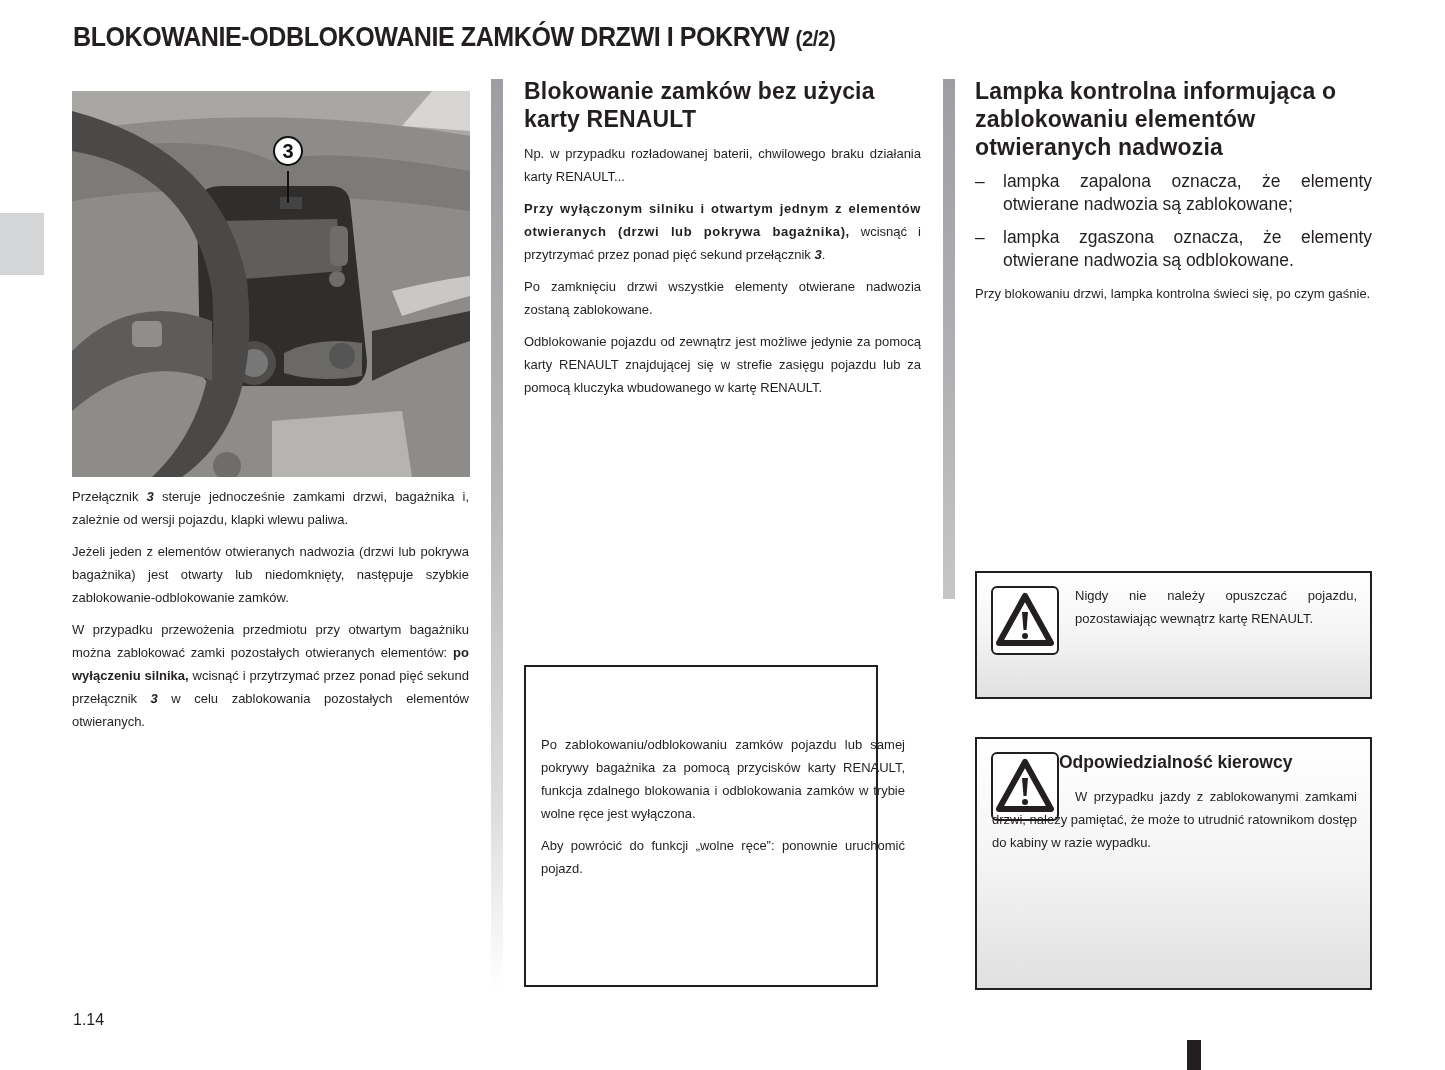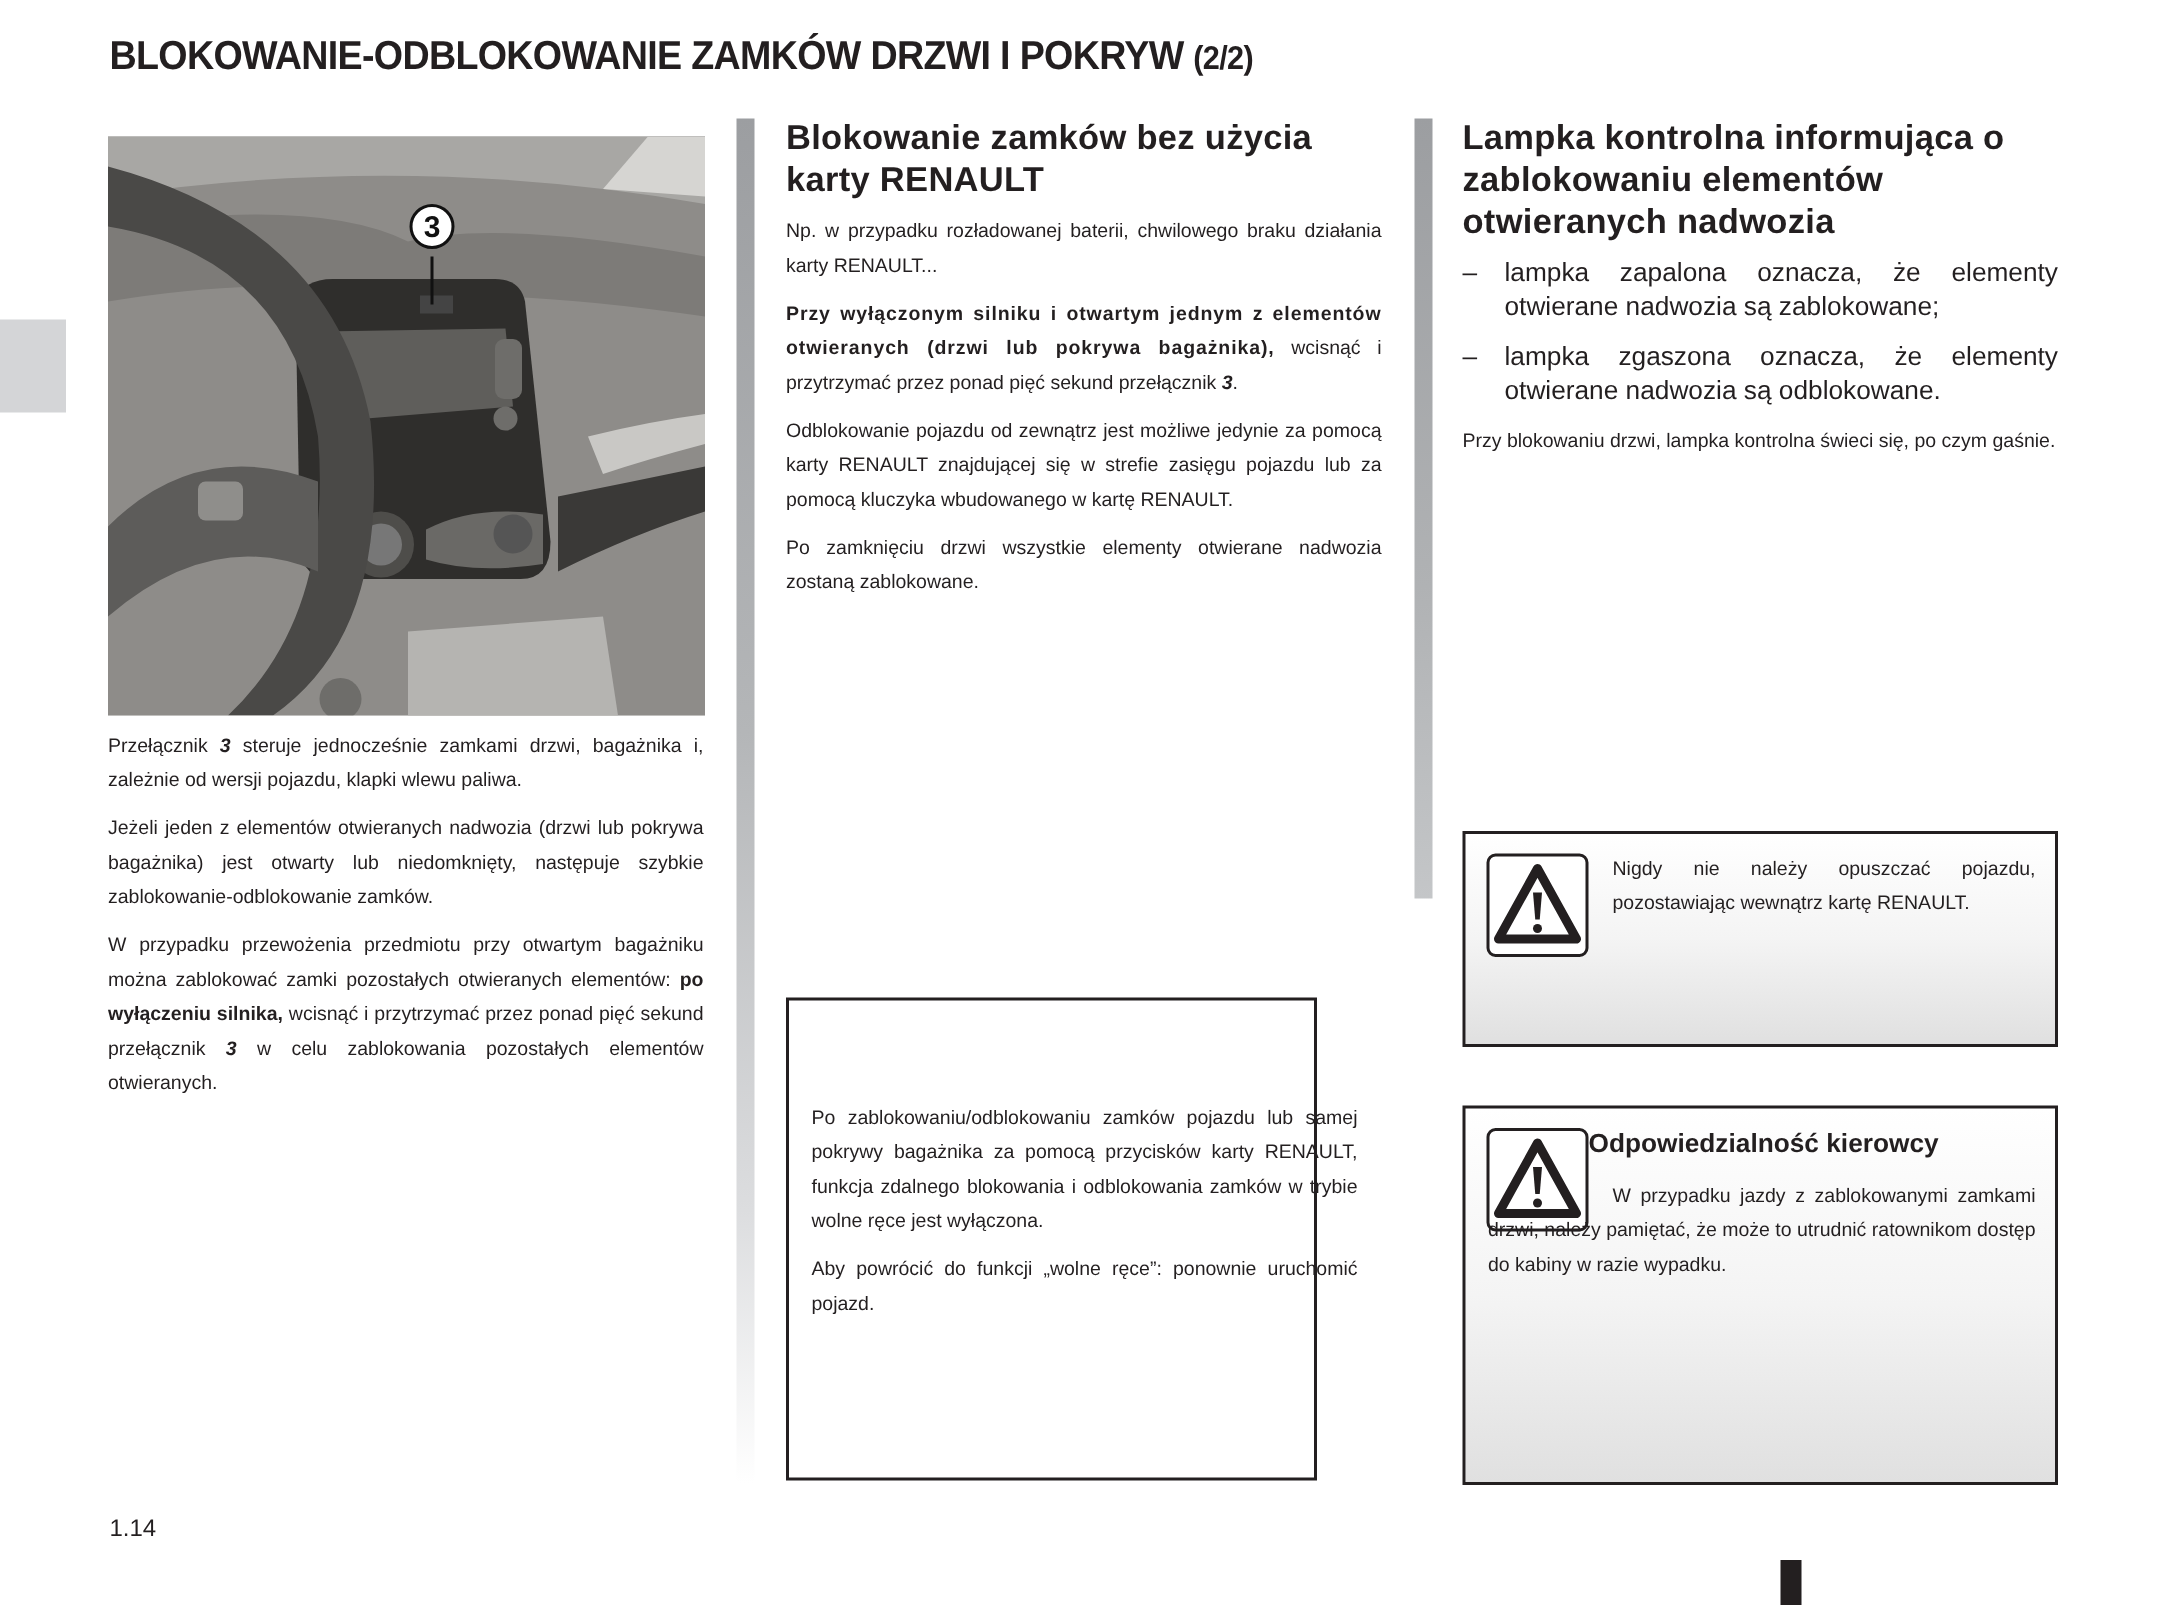--- a/index.html
+++ b/index.html
@@ -105,43 +105,43 @@
   <p class="sec">Jeżeli jeden z elementów otwieranych nadwozia (drzwi lub pokrywa bagażnika) jest otwarty lub niedomknięty, następuje szybkie zablokowanie-odblokowanie zamków.</p>
   <p class="sec"><span>W przypadku przewożenia przedmiotu przy otwartym bagażniku można zablokować zamki pozostałych otwieranych elementów: </span><span class="b">po wyłączeniu silnika,</span><span> wcisnąć i przytrzymać przez ponad pięć sekund przełącznik </span><b><i>3</i></b><span> w celu zablokowania pozostałych elementów otwieranych.</span></p>
 </div>
 
 <div class="divider" style="left:491px; height:910px;"></div>
 
 <div class="col" style="left:524px; top:77px; width:397px;">
   <h2 class="sec">Blokowanie zamków bez użycia karty RENAULT</h2>
   <p class="sec">Np. w przypadku rozładowanej baterii, chwilowego braku działania karty RENAULT...</p>
   <p class="sec"><span class="b" style="letter-spacing:0.6px">Przy wyłączonym silniku i otwartym jednym z elementów otwieranych (drzwi lub pokrywa bagażnika),</span><span> wcisnąć i przytrzymać przez ponad pięć sekund przełącznik </span><b><i>3</i></b><span>.</span></p>
+  <p class="sec">Po zamknięciu drzwi wszystkie elementy otwierane nadwozia zostaną zablokowane.</p>
   <p class="sec">Odblokowanie pojazdu od zewnątrz jest możliwe jedynie za pomocą karty RENAULT znajdującej się w strefie zasięgu pojazdu lub za pomocą kluczyka wbudowanego w kartę RENAULT.</p>
-  <p class="sec">Po zamknięciu drzwi wszystkie elementy otwierane nadwozia zostaną zablokowane.</p>
 </div>
 
 <div class="note-box">
   <div style="position:absolute; left:15px; top:66px; width:364px;">
     <p class="sec">Po zablokowaniu/odblokowaniu zamków pojazdu lub samej pokrywy bagażnika za pomocą przycisków karty RENAULT, funkcja zdalnego blokowania i odblokowania zamków w trybie wolne ręce jest wyłączona.</p>
     <p>Aby powrócić do funkcji „wolne ręce”: ponownie uruchomić pojazd.</p>
   </div>
 </div>
 
 <div class="divider" style="left:943px; height:520px; background:linear-gradient(to bottom,#9c9ea1 0%,#b0b2b4 60%,#c4c6c8 100%);"></div>
 
 <div class="col" style="left:975px; top:77px; width:397px;">
   <h2 class="sec">Lampka kontrolna informująca o zablokowaniu elementów otwieranych nadwozia</h2>
   <ul class="dash-list">
     <li><span class="dash">–</span><span>lampka zapalona oznacza, że elementy otwierane nadwozia są zablokowane;</span></li>
     <li><span class="dash">–</span><span>lampka zgaszona oznacza, że elementy otwierane nadwozia są odblokowane.</span></li>
   </ul>
   <p>Przy blokowaniu drzwi, lampka kontrolna świeci się, po czym gaśnie.</p>
 </div>
 
-<div class="warn-box" style="top:554px; height:144px;">
+<div class="warn-box" style="top:571px; height:128px;">
   <div class="warn-icon">
     <svg width="64" height="65" viewBox="0 0 64 65">
       <path d="M32,8 L58,55 L6,55 Z" fill="none" stroke="#231f20" stroke-width="6" stroke-linejoin="round"></path>
       <path d="M29,24 L35,24 L33.5,42 L30.5,42 Z" fill="#231f20"></path>
       <circle cx="32" cy="48" r="3" fill="#231f20"></circle>
     </svg>
   </div>
   <div style="position:absolute; left:98px; top:11px; width:282px;">
     <p>Nigdy nie należy opuszczać pojazdu, pozostawiając wewnątrz kartę RENAULT.</p>
   </div>

